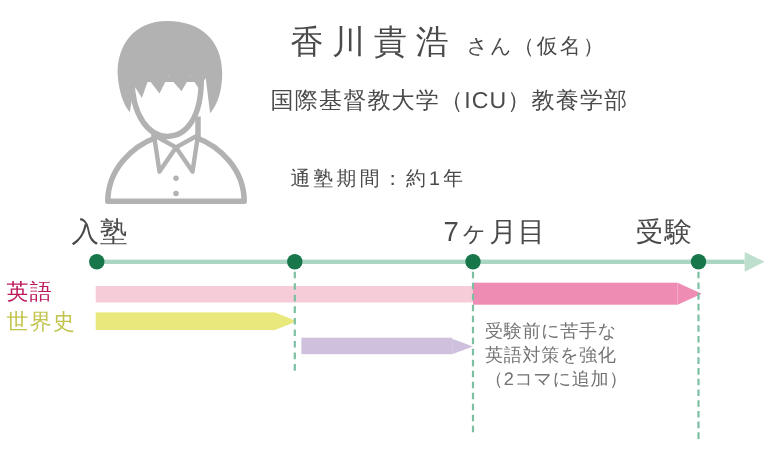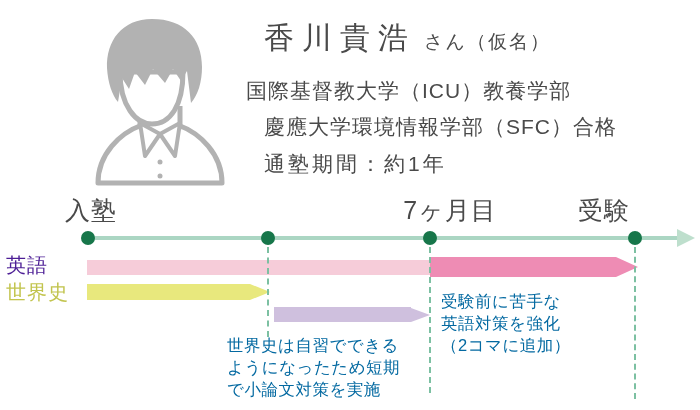--- a/index.html
+++ b/index.html
@@ -13,35 +13,35 @@
     overflow: hidden;
     color: #4a4a4a;
   }
   
   .avatar { position: absolute; left: 90px; top: 14px; }
   .name-line { position: absolute; left: 264px; top: 18px; white-space: nowrap; }
   .name { font-size: 30px; letter-spacing: 8px; color: #4a4a4a; }
   .name-suffix { font-size: 19px; letter-spacing: 2px; margin-left: 8px; color: #4a4a4a; }
   .ach1 { position: absolute; left: 246px; top: 77px; font-size: 21px; letter-spacing: 1px; white-space: nowrap; }
   .ach2 { position: absolute; left: 264px; top: 113px; font-size: 21px; letter-spacing: 1px; white-space: nowrap; }
-  .attendance { position: absolute; left: 264px; top: 150px; font-size: 21px; letter-spacing: 3px; white-space: nowrap; }
+  .attendance { position: absolute; left: 264px; top: 150px; font-size: 18px; letter-spacing: 3px; white-space: nowrap; }
   
   .milestone { position: absolute; top: 194px; transform: translateX(-50%); font-size: 25px; letter-spacing: 1px; color: #4a4a4a; white-space: nowrap; }
   .axis { position: absolute; left: 85px; top: 236px; width: 592px; height: 4px; }
   .axis-arrow { position: absolute; left: 677px; top: 229px; width: 0; height: 0;
     border-top: 9px solid transparent; border-bottom: 9px solid transparent; border-left: 18px solid #bedfcd; }
   .dot { position: absolute; top: 231px; width: 14px; height: 14px; border-radius: 50%; }
   .dash { position: absolute; width: 0; border-left: 2px dashed #7cc0a2; }
   
   .subject-label { position: absolute; left: 6px; font-size: 20px; letter-spacing: 1px; white-space: nowrap; }
   .bar { position: absolute; display: flex; align-items: center; }
   .bar-body { height: 100%; }
   .bar-arrow { width: 0; height: 0; }
   
-  .annotation { position: absolute; font-size: 16.5px; line-height: 22px; color: #0369a1; letter-spacing: 0.5px; white-space: nowrap; }
+  .annotation { position: absolute; font-size: 16.5px; line-height: 22px; color: #737373; letter-spacing: 0.5px; white-space: nowrap; }
 </style>
 </head>
 <body>
 
 <div class="canvas">
 
   <div class="avatar">
     <svg width="140" height="172" viewBox="0 0 140 172">
 
       <path d="M8,169 C8,140 30,119 52,111 L88,111 C110,119 132,140 132,169 Z" fill="#ffffff" stroke="#b2b2b2" stroke-width="5" stroke-linejoin="round"></path>
@@ -58,21 +58,20 @@
 
       <circle cx="70" cy="148" r="2.5" fill="#b2b2b2"></circle>
       <circle cx="70" cy="162" r="2.5" fill="#b2b2b2"></circle>
     </svg>
   </div>
 
   <div class="name-line">
     <span class="name">香川貴浩</span><span class="name-suffix">さん（仮名）</span>
   </div>
   <div class="ach1">国際基督教大学（ICU）教養学部</div>
-  <div class="ach2">慶應大学環境情報学部（SFC）合格</div>
   <div class="attendance">通塾期間：約1年</div>
 
   <div class="milestone" style="left:91px;">入塾</div>
   <div class="milestone" style="left:415px;margin-left:35px;">7ヶ月目</div>
   <div class="milestone" style="left:604px;font-family:Liberation Mono, monospace;">受験</div>
 
   <div class="axis" style="background-color: rgb(171, 214, 195);"></div>
   <div class="axis-arrow" style="border-left-color: rgb(190, 223, 205);"></div>
 
   <div class="bar" style="left:87px; top:260px; height:15px;">
@@ -93,27 +92,22 @@
 
   <div class="dash" style="left: 267px; top: 247px; height: 90px; border-left-color: rgb(124, 192, 162);"></div>
   <div class="dash" style="left: 429px; top: 247px; height: 146px; border-left-color: rgb(124, 192, 162);"></div>
   <div class="dash" style="left: 634px; top: 247px; height: 152px; border-left-color: rgb(124, 192, 162);"></div>
 
   <div class="dot" style="left: 81px; background-color: rgb(23, 118, 74);"></div>
   <div class="dot" style="left: 261px; background-color: rgb(23, 118, 74);"></div>
   <div class="dot" style="left: 423px; background-color: rgb(23, 118, 74);"></div>
   <div class="dot" style="left: 628px; background-color: rgb(23, 118, 74);"></div>
 
-  <div class="subject-label" style="top: 252px; color: #4c1d95;">英語</div>
+  <div class="subject-label" style="top: 252px; color: #be185d;">英語</div>
   <div class="subject-label" style="top: 279px; color: rgb(194, 196, 78);">世界史</div>
 
   <div class="annotation" style="left:441px; top:290px;">
     <div>受験前に苦手な</div>
     <div>英語対策を強化</div>
     <div>（2コマに追加）</div>
   </div>
-  <div class="annotation" style="left:227px; top:334px;">
-    <div>世界史は自習でできる</div>
-    <div>ようになったため短期</div>
-    <div>で小論文対策を実施</div>
-  </div>
 
 </div>
 
 </body></html>

